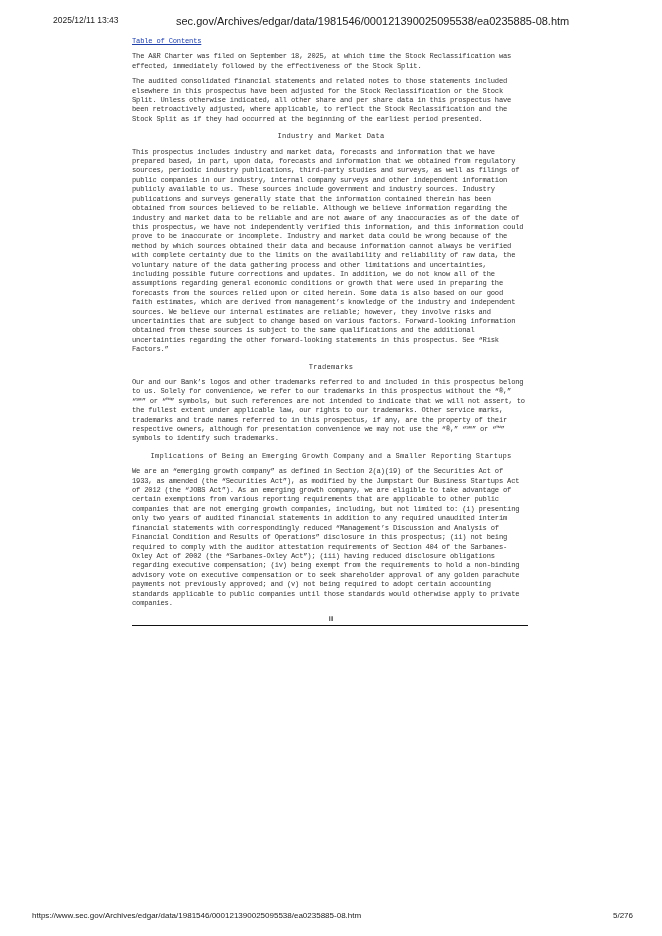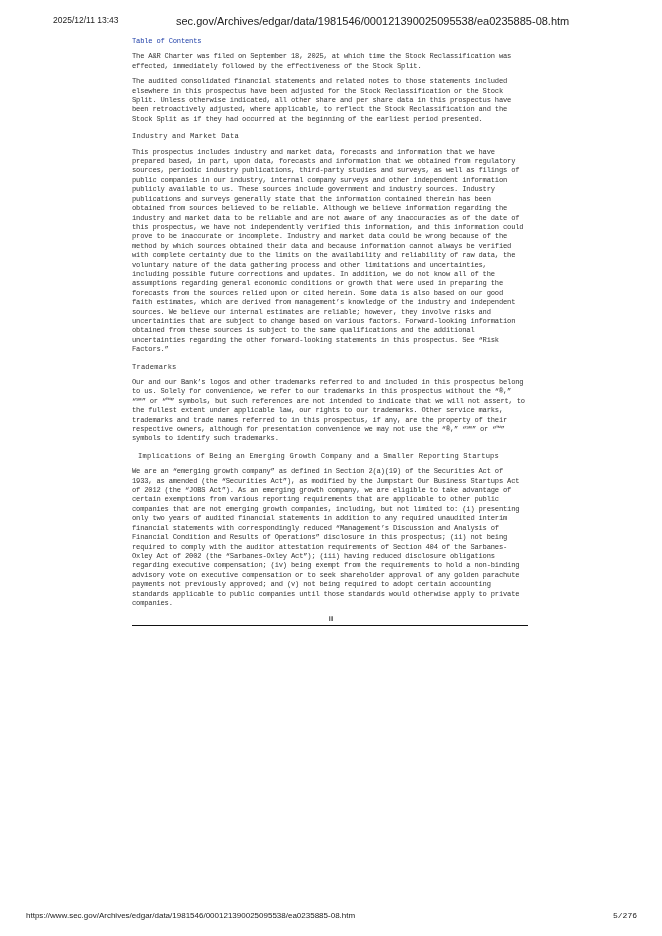--- a/index.html
+++ b/index.html
@@ -1,24 +1,24 @@
 <!DOCTYPE html>
 <html><head>
 <meta charset="utf-8">
 <style>
   html, body { margin: 0; padding: 0; background: #ffffff; }
   body { width: 662px; height: 936px; position: relative; overflow: hidden; font-family: "Liberation Sans", sans-serif; }
   .hdr-date { position: absolute; left: 22px; top: 15px; font-size: 8.5px; color: #222; font-family: "Liberation Sans", sans-serif; margin-left: 31px; }
   .hdr-url { position: absolute; left: 176px; top: 15px; font-size: 11px; color: #222; font-family: "Liberation Sans", sans-serif; }
-  .ftr-url { position: absolute; left: 26px; top: 911px; font-size: 8px; color: #222; font-family: "Liberation Sans", sans-serif; }
-  .ftr-page { position: absolute; left: 613px; top: 911px; font-size: 8px; color: #222; font-family: Liberation Mono, monospace; }
+  .ftr-url { position: absolute; left: 32px; top: 911px; font-size: 8px; color: #222; font-family: "Liberation Sans", sans-serif; }
+  .ftr-page { position: absolute; left: 613px; top: 911px; font-size: 8px; color: #222; font-family: Liberation Sans, sans-serif; }
   .doc { position: absolute; left: 132px; top: 37px; width: 398px; font-family: "Liberation Mono", "DejaVu Sans Mono", monospace; font-size: 7.1px; line-height: 9.4px; color: #333; letter-spacing: -0.18px; }
-  .toc { color: #1f3fa8; display: inline-block; margin-bottom: 6px; }
+  .toc { color: #1f3fa8; text-decoration: underline; display: inline-block; margin-bottom: 6px; }
   .para { margin: 0 4px 6px 0; text-align: left; white-space: normal; }
-  .h { margin: 8px 0 6px 0; letter-spacing: 0.2px; }
+  .h { text-align: center; margin: 8px 0 6px 0; letter-spacing: 0.2px; }
   .pnum { text-align: center; margin-top: 6px; font-family: "Liberation Sans", sans-serif; font-size: 8px; color: #333; }
   .rule { height: 0; border-top: 1.3px solid #111; margin-top: 1px; width: 396px; }
 </style>
 </head>
 <body>
 
 <div class="hdr-date">2025/12/11 13:43</div>
 <div class="hdr-url">sec.gov/Archives/edgar/data/1981546/000121390025095538/ea0235885-08.htm</div>
 
 <div class="doc">

